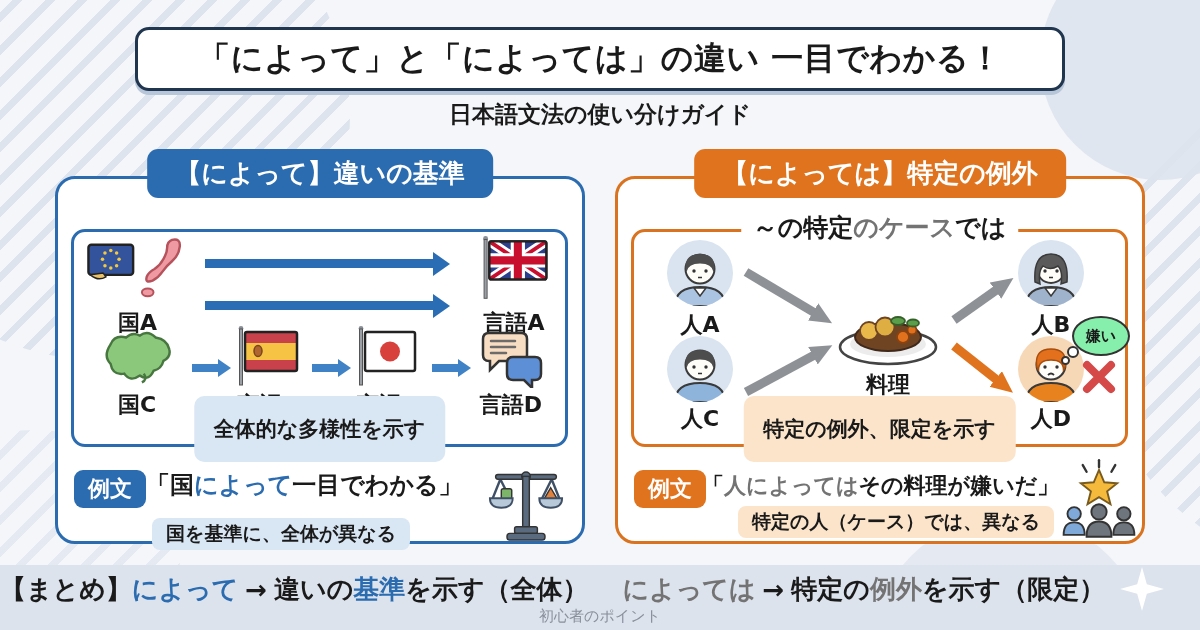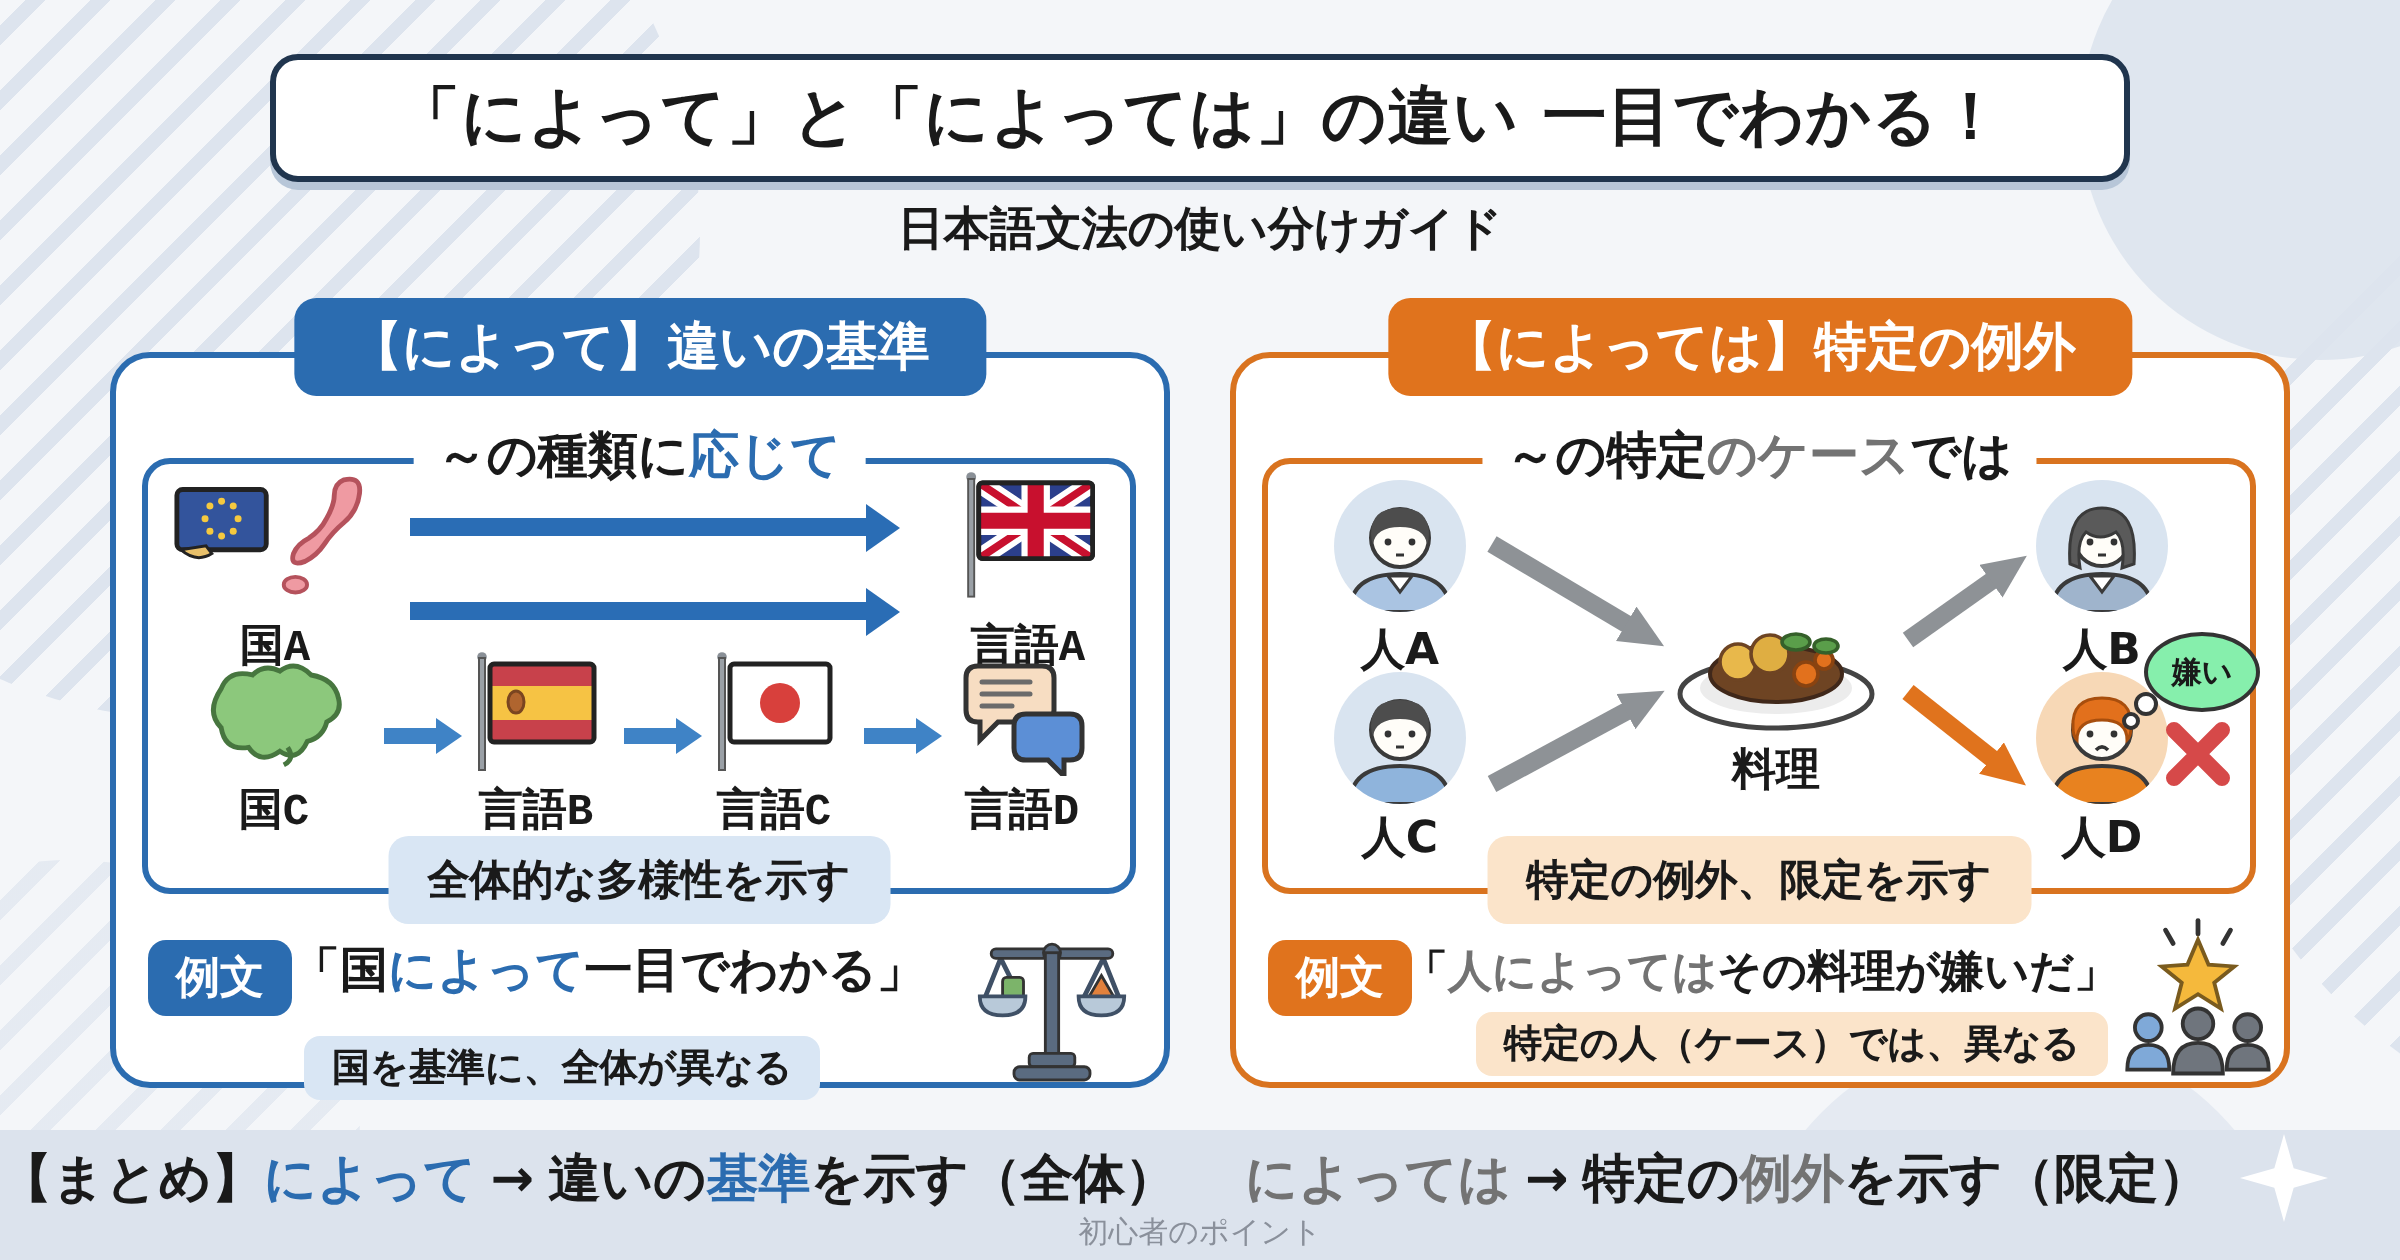--- a/index.html
+++ b/index.html
@@ -24,38 +24,38 @@
     position:absolute; left:135px; top:27px; width:930px; height:64px;
     background:#fff; border:3.5px solid #20354e; border-radius:14px;
     box-shadow:0 4px 0 #b7c6d8; display:flex; align-items:center; justify-content:center;
   }
   #title-box .t { font-size:32px; letter-spacing:.5px; }
   #subtitle { position:absolute; left:0; top:99px; width:100%; text-align:center; font-size:23px; }
 
   
   .panel { position:absolute; top:176px; width:530px; height:368px;
     background:#fff; border-radius:20px; }
-  #panel-left { left:55px; border:3.5px solid #2b6cb0;font-family:Liberation Mono, monospace; }
+  #panel-left { left:55px; border:3.5px solid #2b6cb0; }
   #panel-right { left:615px; border:3.5px solid #d9731f; }
   .panel-badge { position:absolute; top:-30px; left:50%; transform:translateX(-50%);
     padding:7px 28px; border-radius:11px; color:#fff; font-size:26px; white-space:nowrap; }
   #panel-left .panel-badge { background:#2b6cb0; }
   #panel-right .panel-badge { background:#e0731d; }
 
   .inner-box { position:absolute; left:13px; top:50px; width:497px; height:218px;
     border-radius:14px; }
   #panel-left .inner-box { border:3px solid #2b6cb0; }
   #panel-right .inner-box { border:3px solid #d9731f; }
   .inner-title { position:absolute; top:-21px; left:50%; transform:translateX(-50%);
     background:#fff; padding:0 12px; font-size:25px; white-space:nowrap; }
   .accent-blue { color:#2b6cb0; }
   .accent-orange { color:#737373; }
 
   .takeaway { position:absolute; bottom:-18px; left:50%; transform:translateX(-50%);
-    padding:8px 20px; border-radius:10px; font-size:21px; white-space:nowrap; }
+    padding:19px 20px; border-radius:10px; font-size:21px; white-space:nowrap; }
   #panel-left .takeaway { background:#d9e6f4; }
   #panel-right .takeaway { background:#fbe4ca; }
 
   .lbl { position:absolute; text-align:center; font-size:22px; }
 
   
   .harrow { position:absolute; color:#2a6db5; background:currentColor; }
   .harrow::after { content:""; position:absolute; left:100%; top:50%;
     transform:translateY(-50%); width:0; height:0;
     border-left:17px solid currentColor; border-top:12px solid transparent; border-bottom:12px solid transparent; }
@@ -111,21 +111,20 @@
 
   <div id="title-box">
     <div class="t">「によって」と「によっては」の違い 一目でわかる！</div>
   </div>
   <div id="subtitle">日本語文法の使い分けガイド</div>
 
   <div class="panel" id="panel-left">
     <div class="panel-badge">【によって】違いの基準</div>
 
     <div class="inner-box">
-      <div class="inner-title"><span>～の種類に</span><span class="accent-blue">応じて</span></div>
 
       <span class="icon" style="left:11px; top:4px; width:105px; height:68px;">
         <svg viewBox="0 0 105 70">
           <rect x="2" y="9" width="46" height="31" rx="3" fill="#33549c" stroke="#222" stroke-width="2.5"></rect>
           <path d="M4 40 q8 7 16 2 l-3 -4 Z" fill="#e8c06a" stroke="#222" stroke-width="1.5"></path>
           <g fill="#f5c93f">
             <circle cx="25" cy="15" r="1.8"></circle>
               <circle cx="31" cy="17.5" r="1.8"></circle>
               <circle cx="33.5" cy="24" r="1.8"></circle>
             <circle cx="31" cy="30.5" r="1.8"></circle>

